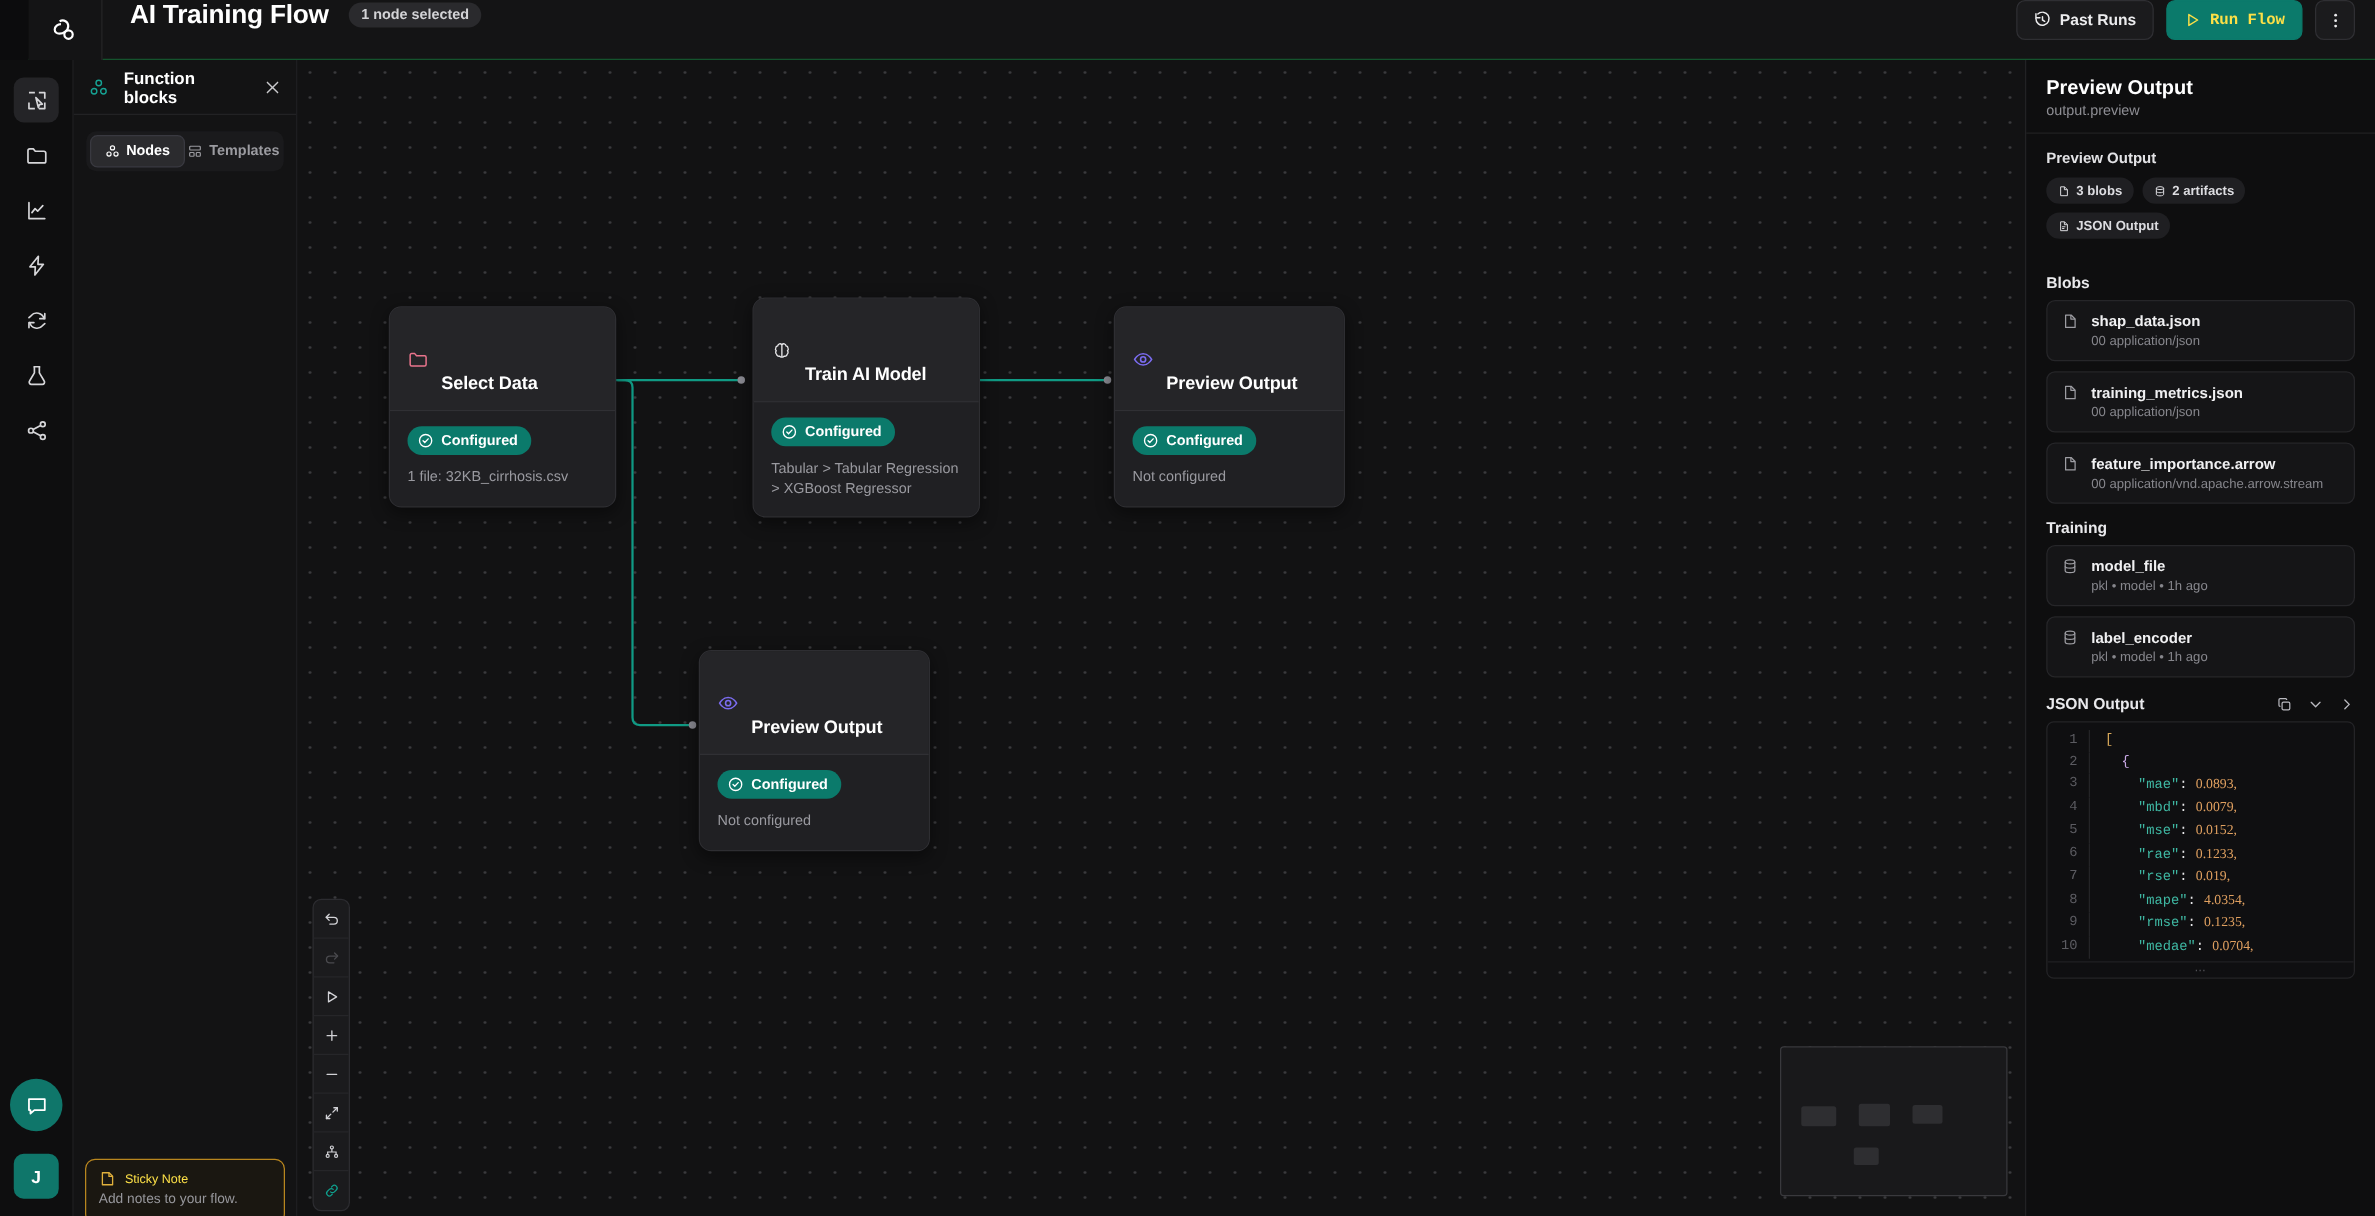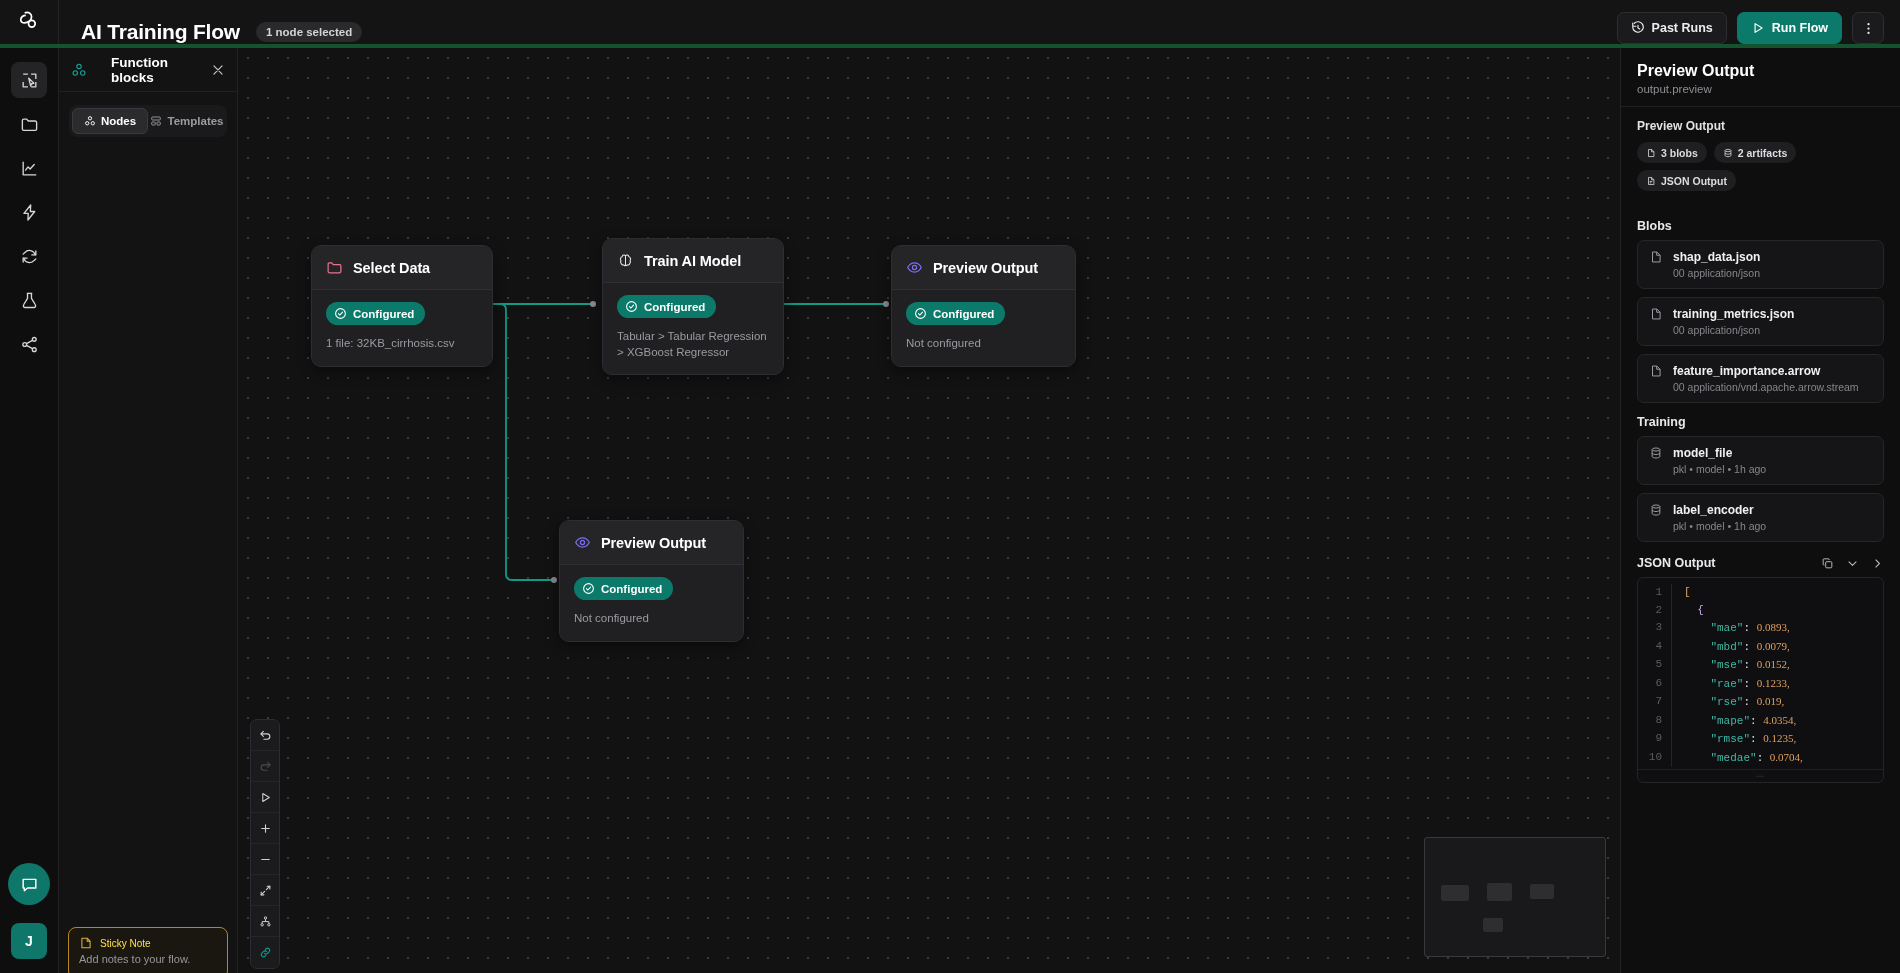--- a/index.html
+++ b/index.html
@@ -9,39 +9,39 @@
     background:#0c0c0d;
     color:#e8e8ea;
     font-family:"Liberation Sans", sans-serif;
     font-size:13px;
     -webkit-font-smoothing:antialiased;
   }
   .app{position:relative;width:1900px;height:973px;display:flex;flex-direction:column;}
 
   
   .topbar{
-    height:48px;flex:0 0 48px;display:flex;align-items:flex-end;
-    background:#141415;border-bottom:4px solid #14532d;position:relative;z-index:30;
+    height:48px;flex:0 0 48px;display:flex;align-items:flex-start;
+    background:#141415;border-bottom:1px solid #14532d;position:relative;z-index:30;margin-left:23px;
   }
   .logo-cell{width:59px;height:48px;display:flex;align-items:center;justify-content:center;
     border-right:1px solid #242426;background:#141415;}
   .logo-cell svg{display:block;}
   .title-wrap{display:flex;align-items:center;gap:16px;padding-left:22px;}
   .flow-title{font-size:21px;font-weight:700;letter-spacing:-.2px;color:#fff;}
   .node-count{
     background:#2a2a2d;color:#d3d3d6;font-size:11.5px;font-weight:600;
     padding:4px 10px;border-radius:11px;white-space:nowrap;
   }
   .topbar-right{margin-left:auto;display:flex;align-items:center;gap:10px;padding-right:16px;}
   .btn{
     display:inline-flex;align-items:center;gap:7px;height:32px;padding:0 13px;
     border-radius:7px;font-size:12.5px;font-weight:600;cursor:pointer;white-space:nowrap;
     border:1px solid #2f2f33;background:#1b1b1d;color:#ececee;
   }
-  .btn.primary{background:#0b7a6b;border-color:#0b7a6b;color:#ffffff;}
+  .btn.primary{background:#0b7a6b;border-color:#0b7a6b;color:#fde047;font-family:Liberation Mono, monospace;}
   .btn.icon-only{width:32px;padding:0;justify-content:center;}
   .btn svg{display:block;flex:0 0 auto;}
 
   
   .body{flex:1;display:flex;min-height:0;position:relative;}
 
   
   .rail{
     width:59px;flex:0 0 59px;background:#0e0e0f;border-right:1px solid #222224;
     display:flex;flex-direction:column;align-items:center;padding-top:14px;position:relative;
@@ -60,21 +60,21 @@
     width:36px;height:36px;border-radius:8px;background:#0f766a;display:flex;align-items:center;
     justify-content:center;color:#fff;font-weight:700;font-size:14px;cursor:pointer;
   }
 
   
   .fnpanel{
     width:179px;flex:0 0 179px;background:#131314;border-right:1px solid #222224;
     display:flex;flex-direction:column;position:relative;
   }
   .fnpanel-head{
-    height:44px;display:flex;align-items:center;gap:24px;padding:0 12px;border-bottom:1px solid #222224;
+    height:44px;display:flex;align-items:center;gap:12px;padding:0 12px;border-bottom:1px solid #222224;
   }
   .fnpanel-title{font-size:13.5px;font-weight:700;color:#fff;flex:1;}
   .close-x{cursor:pointer;color:#c9c9cc;display:flex;}
   .seg{
     margin:13px 10px 0;display:flex;background:#1a1a1c;border-radius:8px;padding:3px;gap:2px;
   }
   .seg-item{
     flex:1;display:flex;align-items:center;justify-content:center;gap:5px;height:26px;
     border-radius:6px;font-size:11.5px;font-weight:600;color:#9b9ba0;cursor:pointer;white-space:nowrap;
   }
@@ -93,21 +93,21 @@
     flex:1;position:relative;overflow:hidden;background-color:#121213;
     background-image:radial-gradient(circle, #3a3a3d 1px, rgba(0,0,0,0) 1.2px);
     background-size:20px 20px;background-position:0 0;
   }
   .edges{position:absolute;inset:0;pointer-events:none;}
   .node{
     position:absolute;border:1px solid #2e2e32;border-radius:10px;background:#202023;
     box-shadow:0 4px 14px rgba(0,0,0,.45);overflow:hidden;
   }
   .node-head{display:flex;align-items:center;gap:10px;padding:13px 14px;background:#252528;border-bottom:1px solid #303034;}
-  .node-title{font-size:14.5px;font-weight:700;color:#fff;letter-spacing:-.1px;}
+  .node-title{font-size:14.5px;font-weight:700;color:#fff;letter-spacing:-.1px;margin-top:40px;}
   .node-body{padding:12px 14px 14px;background:#202023;}
   .badge{
     display:inline-flex;align-items:center;gap:6px;height:23px;padding:0 11px 0 8px;
     border-radius:12px;background:#0b7a6b;color:#fff;font-size:11.5px;font-weight:700;
   }
   .node-meta{margin-top:11px;font-size:11.5px;line-height:1.35;color:#9a9aa0;}
 
   
   .ctools{
     position:absolute;left:12px;bottom:4px;width:30px;border:1px solid #2c2c30;border-radius:7px;

